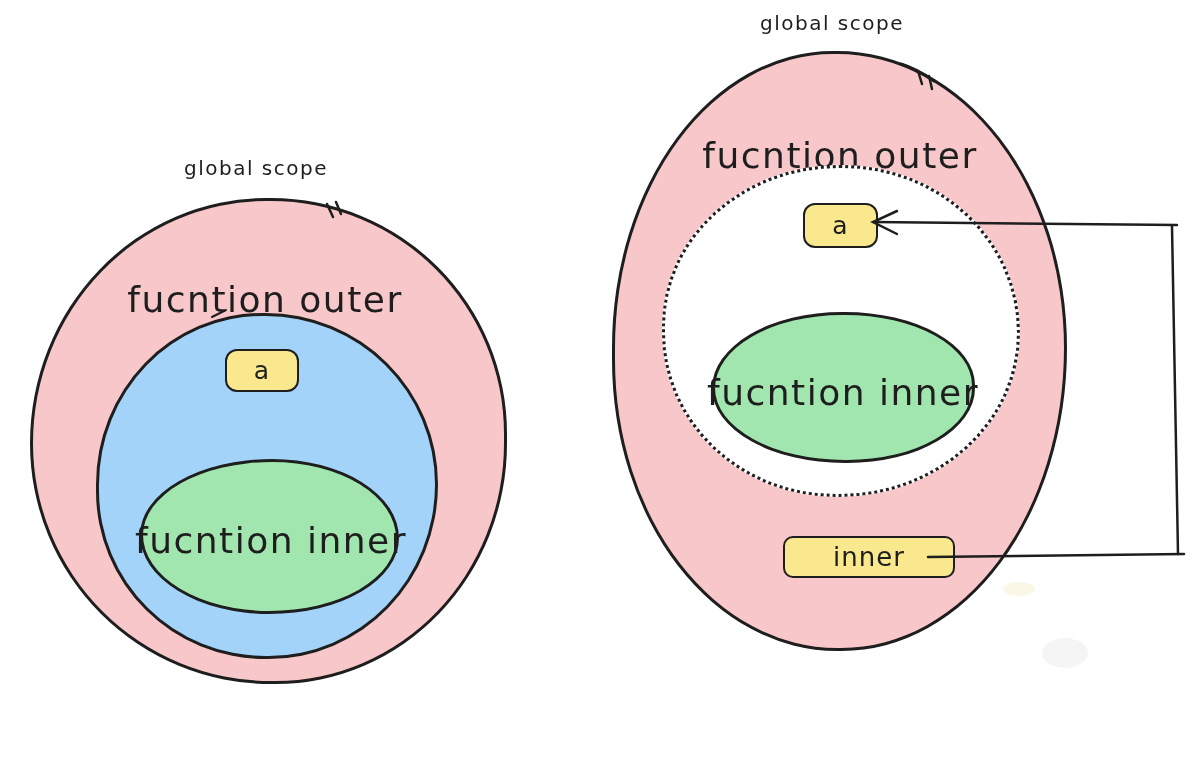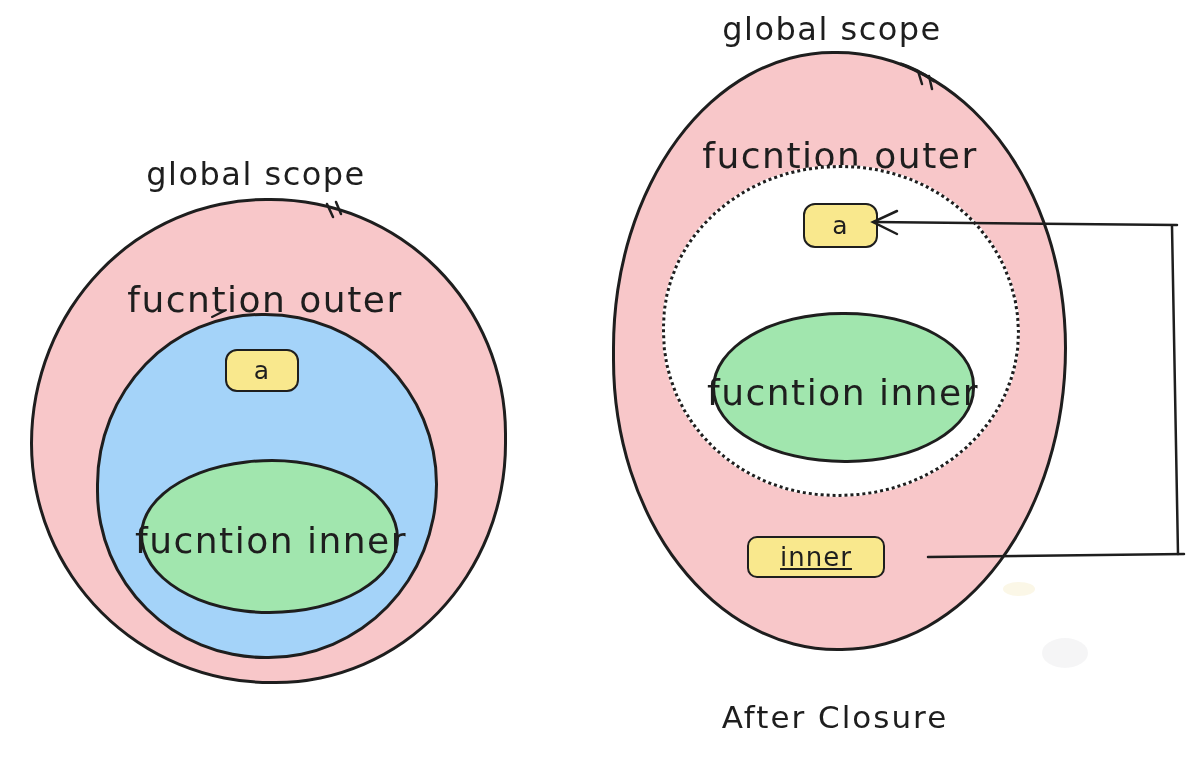--- a/index.html
+++ b/index.html
@@ -36,21 +36,21 @@
     border:2.5px solid var(--stroke);
     border-radius:12px;
     display:flex;align-items:center;justify-content:center;
     font-size:25px;letter-spacing:1px;
   }
   .label{
     position:absolute;transform:translateX(-50%);
     white-space:nowrap;letter-spacing:1.5px;
     font-size:36px;line-height:1.1;
   }
-  .label-lg{font-size:32px;}
+  .label-lg{font-size:20px;}
   .caption{
     position:absolute;transform:translateX(-50%);
     white-space:nowrap;letter-spacing:2px;font-size:31px;
   }
   svg.overlay{position:absolute;left:0;top:0;pointer-events:none;}
   .smudge{position:absolute;border-radius:50%;}
   .smudge-yellow{background:#f2e6ae;opacity:.30;}
   .smudge-gray{background:#9aa0a6;opacity:.10;}
 </style>
 </head>
@@ -84,25 +84,24 @@
   <div class="shape dotted" style="left:662px;top:165px;width:358px;height:332px;"></div>
 
   <div class="varbox" style="left:803px;top:203px;width:75px;height:45px;">
     <span>a</span>
   </div>
 
   <div class="shape ellipse green r1" style="left:712px;top:312px;width:263px;height:151px;"></div>
 
   <div class="label" style="left:843px;top:373px;">fucntion inner</div>
 
-  <div class="varbox" style="left:747px;top:536px;width:138px;height:42px;font-size:26px;border-radius:10px;text-decoration:underline;">
+  <div class="varbox" style="left:783px;top:536px;width:172px;height:42px;font-size:26px;border-radius:10px;">
     <span>inner</span>
   </div>
 
-  <div class="caption" style="left:835px;top:699px;">After Closure</div>
 
   <div class="smudge smudge-yellow" style="left:1003px;top:582px;width:32px;height:14px;"></div>
   <div class="smudge smudge-gray" style="left:1042px;top:638px;width:46px;height:30px;"></div>
 
   <svg class="overlay" width="1200" height="762" viewBox="0 0 1200 762">
     <g stroke="#1e1e1e" stroke-width="2.5" fill="none" stroke-linecap="round">
 
       <path d="M 928 557 L 1184 554"></path>
       <path d="M 1178 554 L 1172 226"></path>
       <path d="M 1177 225 L 874 222"></path>

